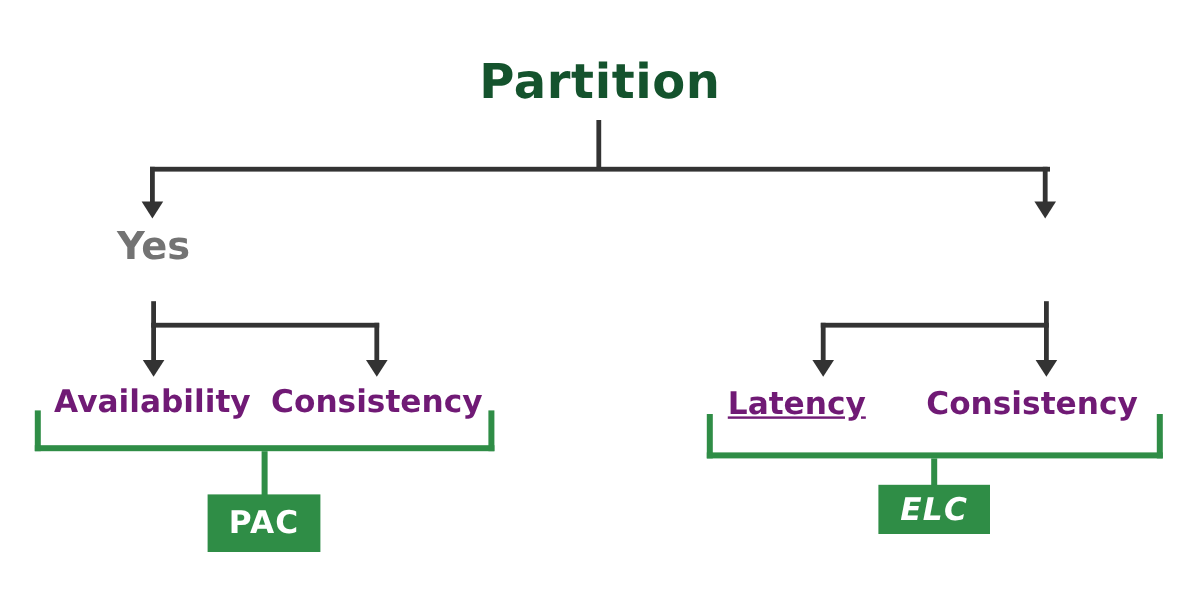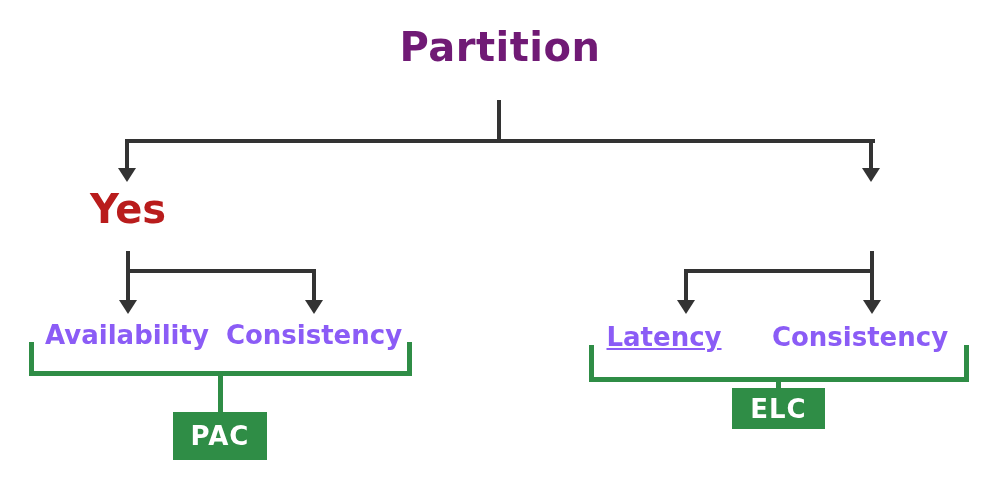--- a/index.html
+++ b/index.html
@@ -5,38 +5,38 @@
   html,body{margin:0;padding:0;background:#ffffff;}
   .canvas{
     position:relative;
     width:1000px;height:500px;
     background:#ffffff;
     overflow:hidden;
     font-family:"DejaVu Sans","Liberation Sans",sans-serif;
   }
   
   .node{position:absolute;transform:translateX(-50%);white-space:nowrap;font-weight:bold;}
-  .title{top:24px;left:500px;font-size:40px;color:#701a75;letter-spacing:0.5px;}
-  .decision{font-size:40px;color:#b91c1c;}
+  .title{top:46px;left:500px;font-size:40px;color:#14532d;letter-spacing:0.5px;}
+  .decision{font-size:32px;color:#737373;}
   .yes{top:186px;left:128px;}
   .no{top:193px;left:871px;}
-  .option{font-size:26px;color:#8b5cf6;}
+  .option{font-size:26px;color:#701a75;}
   .opt-availability{top:320px;left:127px;}
   .opt-consistency-l{top:320px;left:314px;}
   .opt-latency{top:322px;left:664px;text-decoration:underline;}
   .opt-consistency-r{top:322px;left:860px;}
   
   .result-box{
     position:absolute;background:#2f8d46;color:#ffffff;
     font-weight:bold;font-size:26px;
     display:flex;align-items:center;justify-content:center;
     letter-spacing:1px;
   }
   .pac-box{left:173px;top:412px;width:94px;height:48px;}
-  .elc-box{left:732px;top:388px;width:93px;height:41px;}
+  .elc-box{left:732px;top:404px;width:93px;height:41px;font-style:italic;}
   
   .dline{position:absolute;background:#333333;}
   .arrowhead{
     position:absolute;width:0;height:0;
     border-left:9px solid transparent;
     border-right:9px solid transparent;
     border-top:14px solid #333333;
   }
   
   .gline{position:absolute;background:#2f8d46;}

